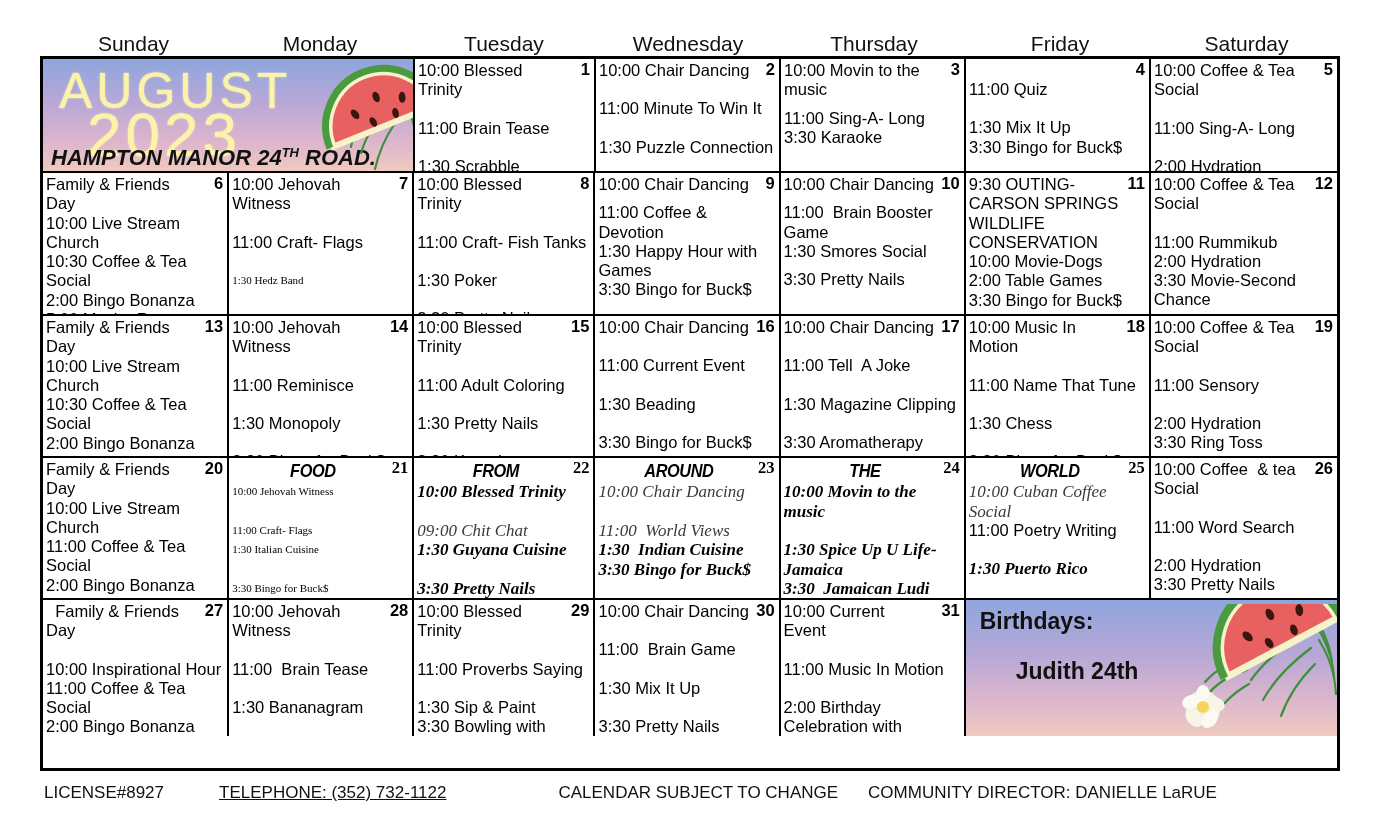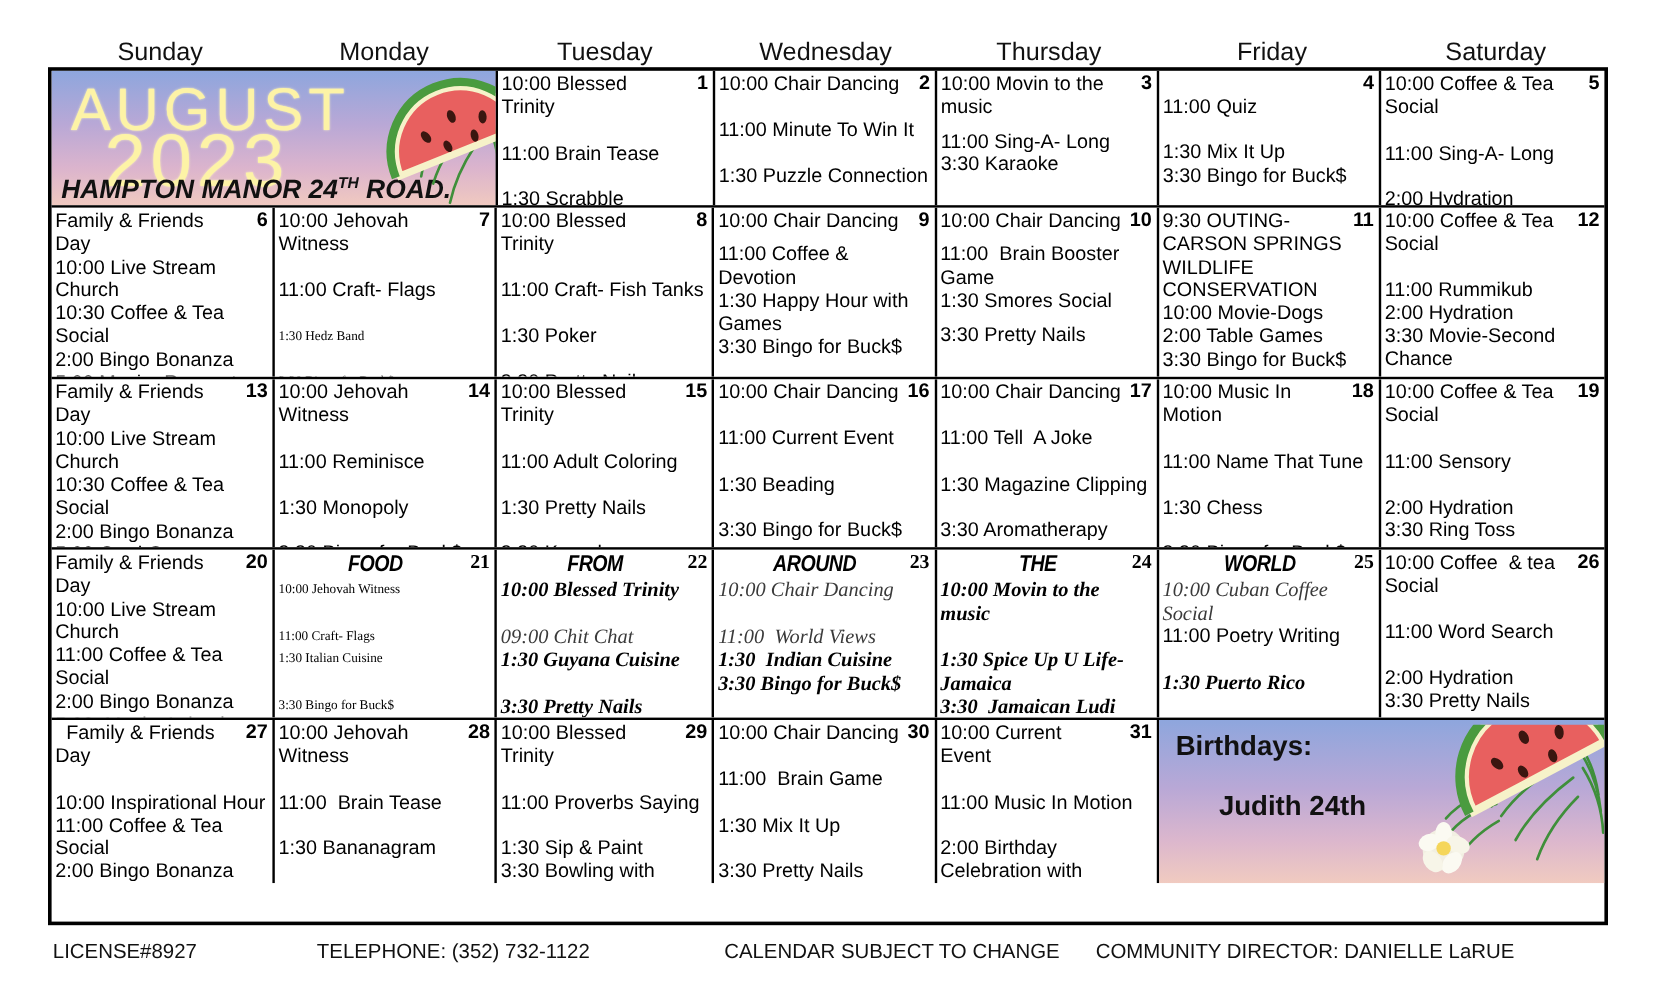--- a/index.html
+++ b/index.html
@@ -180,21 +180,21 @@
     align-items:flex-end;
   }
   .footer span{
     font-size:17px;
     line-height:22px;
     font-family:"Liberation Sans", sans-serif;
     color:#111;
     white-space:nowrap;
   }
   .f1{margin-left:4px;}
-  .f2{margin-left:100px;}
+  .f2{margin-left:55px;text-decoration:underline;}
   .f3{margin-left:112px;}
   .f4{margin-left:30px;}
 </style>
 </head>
 <body>
 
 <div class="page">
 
   <div class="dow-row">
     <div class="dow" style="width:187px">Sunday</div>

